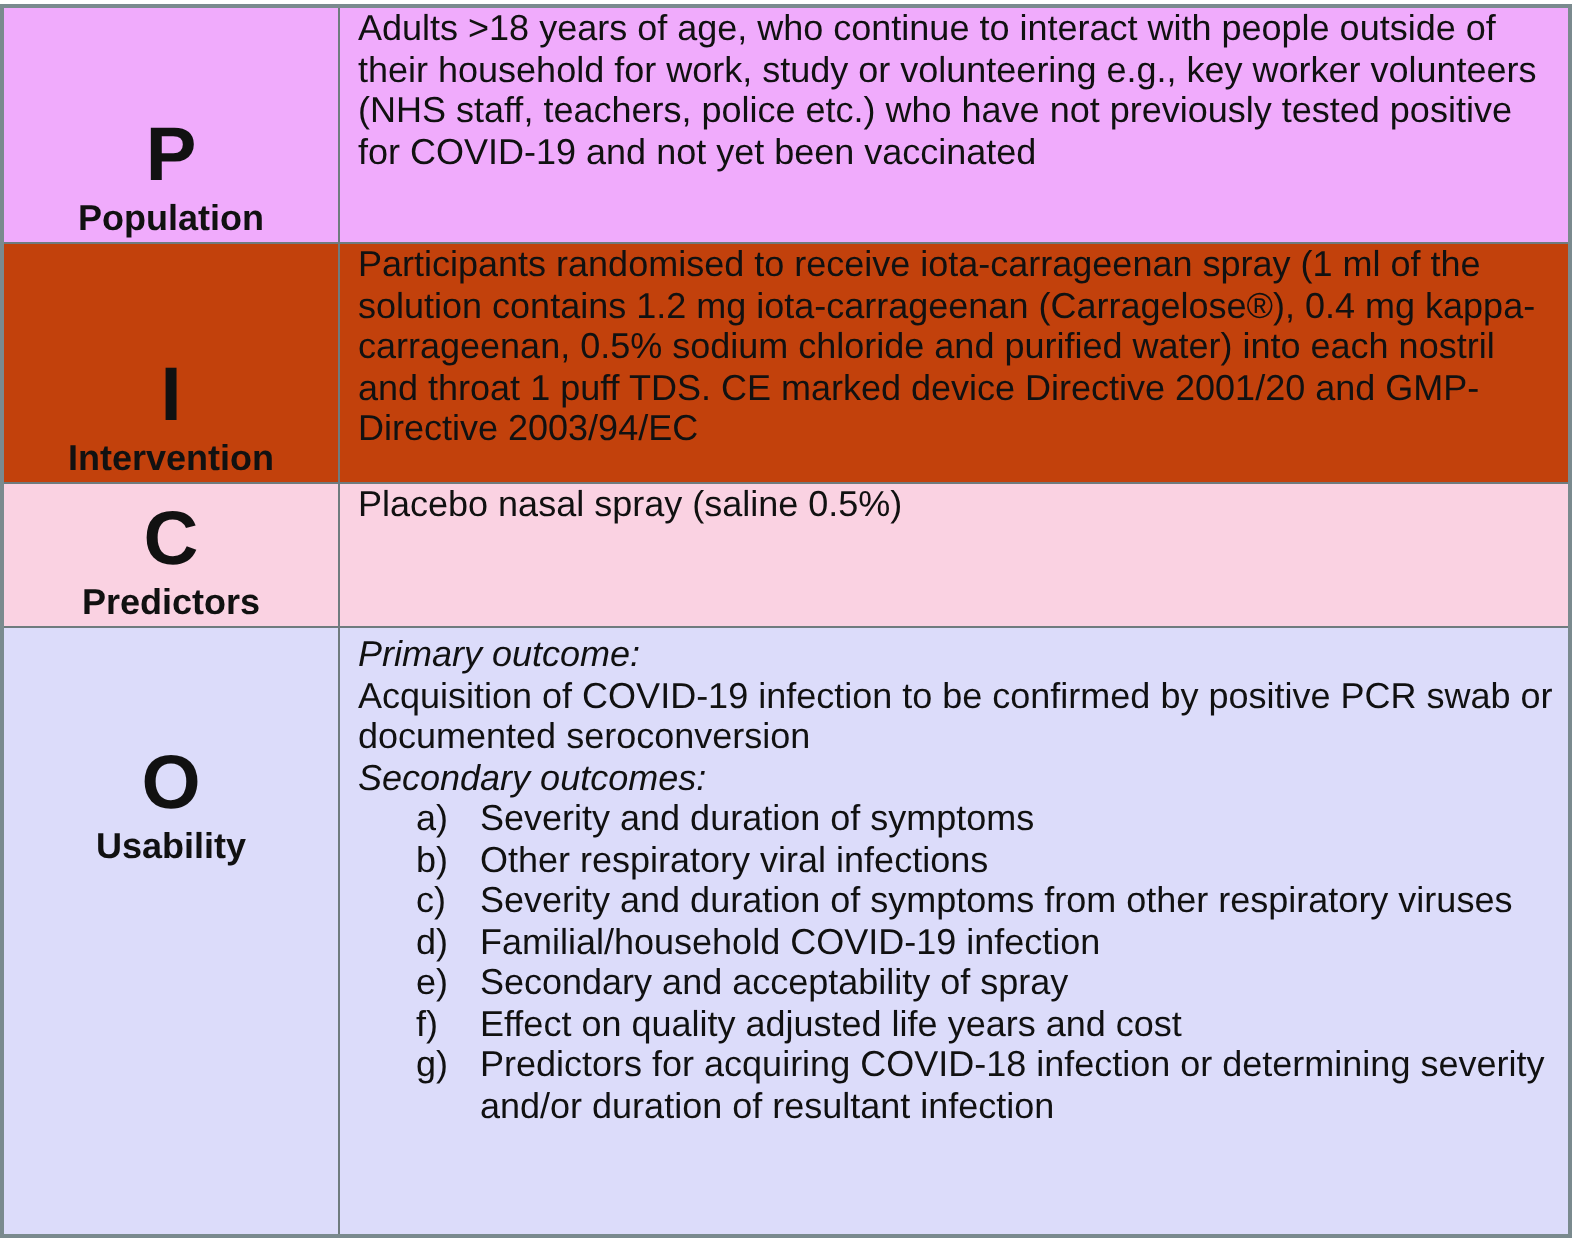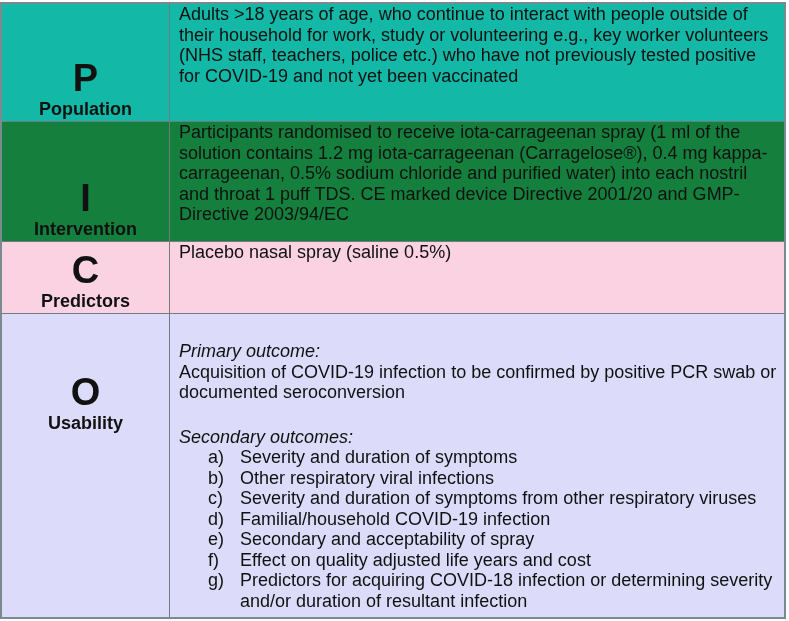--- a/index.html
+++ b/index.html
@@ -20,26 +20,26 @@
       display: flex; flex-direction: column; align-items: center; justify-content: flex-end;
       padding-bottom: 1px;
     }
     .content-cell {
       padding: 0 6px 0 9px;
       font-size: 18px; line-height: 20.5px;
     }
     .row-border { border-bottom: 1px solid #6f7b7e; }
     .letter { font-weight: bold; font-size: 38px; line-height: 40px; }
     .word { font-weight: bold; font-size: 18px; line-height: 22px; }
-    .bg-p { background: #14b8a6; }
-    .bg-i { background: #15803d; }
+    .bg-p { background: #f0abfc; }
+    .bg-i { background: #c2410c; }
     .bg-c { background: #fad2e2; }
     .bg-o { background: #dcdcfa; }
     .label-o { justify-content: flex-start; padding-top: 58px; }
-    .italic { font-style: italic; margin-top: 24px; }
+    .italic { font-style: italic; }
     ol.sec { margin: 0; padding: 0; list-style: none; }
     ol.sec li { display: flex; }
     ol.sec .marker { width: 32px; padding-left: 29px; flex: 0 0 auto; }
     ol.sec .txt { flex: 1 1 auto; }
   </style>
 </head>
 <body>
 
 <div class="pico">
 

